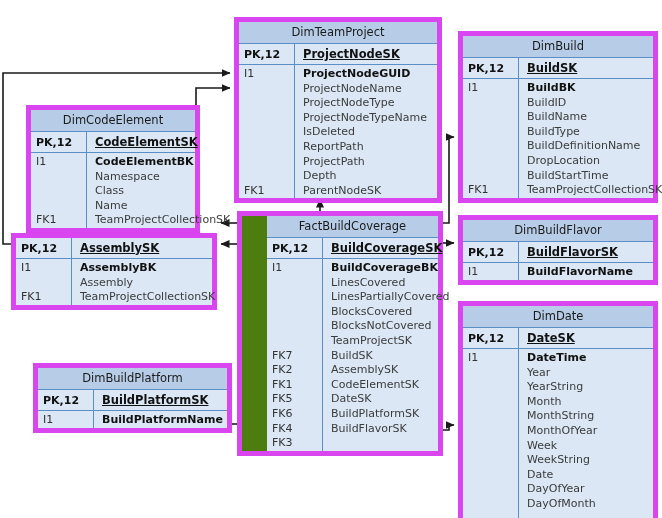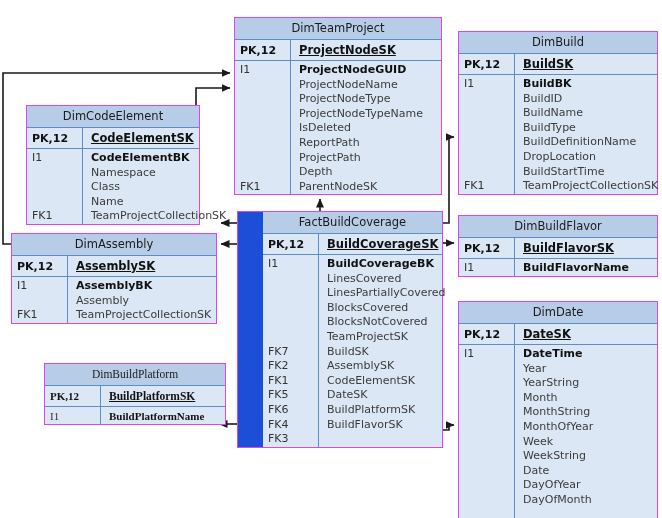--- a/index.html
+++ b/index.html
@@ -10,22 +10,22 @@
     position:relative;
     overflow:hidden;
     -webkit-font-smoothing:antialiased;
   }
   #diagram{position:absolute;left:0;top:0;width:662px;height:518px;}
   svg.connectors{position:absolute;left:0;top:0;width:662px;height:518px;pointer-events:none;z-index:1;}
 
   .entity{
     position:absolute;
     box-sizing:border-box;
-    border:1px solid #d946ef;
-    background:#1d4ed8;
+    border:5px solid #d946ef;
+    background:#4d7c0f;
     z-index:2;
   }
   .ent-title{
     box-sizing:border-box;
     height:22px;
     line-height:21px;
     text-align:center;
     font-size:11.5px;
     color:#1a1a1a;
     background:#b7cde7;
@@ -202,21 +202,20 @@
           <div class="col-field">
             <div class="fld-line bold">CodeElementBK</div>
             <div class="fld-line">Namespace</div>
             <div class="fld-line">Class</div>
             <div class="fld-line">Name</div>
             <div class="fld-line">TeamProjectCollectionSK</div>
           </div>
         </div>
       </div>
       <div class="entity" style="left: 11px; top: 233px; width: 206px;">
-        <div class="ent-title">DimAssembly</div>
         <div class="ent-pk">
           <div class="col-key">
             <div class="pk-key">PK,12</div>
           </div>
           <div class="col-field">
             <div class="pk-field">AssemblySK</div>
           </div>
         </div>
         <div class="ent-body">
           <div class="col-key">
@@ -325,21 +324,21 @@
             <div class="fld-line">MonthString</div>
             <div class="fld-line">MonthOfYear</div>
             <div class="fld-line">Week</div>
             <div class="fld-line">WeekString</div>
             <div class="fld-line">Date</div>
             <div class="fld-line">DayOfYear</div>
             <div class="fld-line">DayOfMonth</div>
           </div>
         </div>
       </div>
-      <div class="entity" style="left: 44px; top: 363px; width: 182px; font-family: Liberation Serif, serif;">
+      <div class="entity" style="left: 33px; top: 363px; width: 199px;">
         <div class="ent-title">DimBuildPlatform</div>
         <div class="ent-pk">
           <div class="col-key">
             <div class="pk-key">PK,12</div>
           </div>
           <div class="col-field">
             <div class="pk-field">BuildPlatformSK</div>
           </div>
         </div>
         <div class="ent-body">

